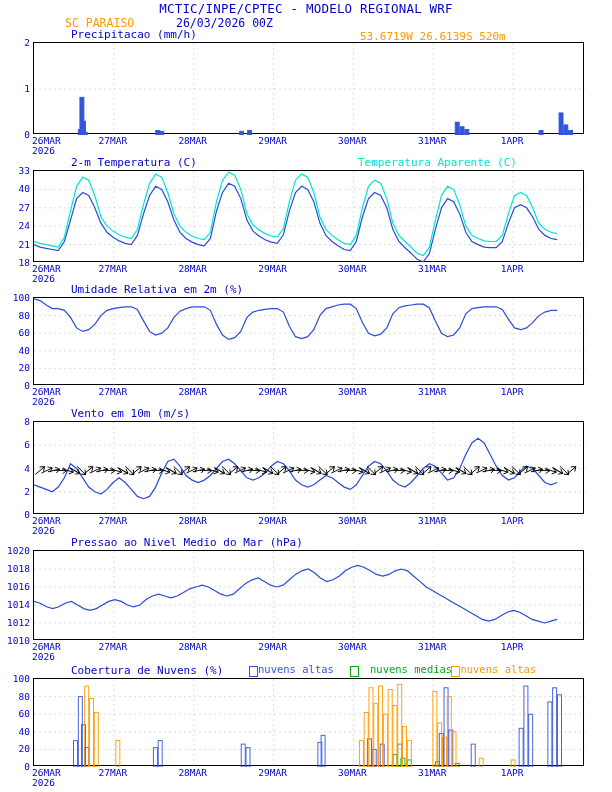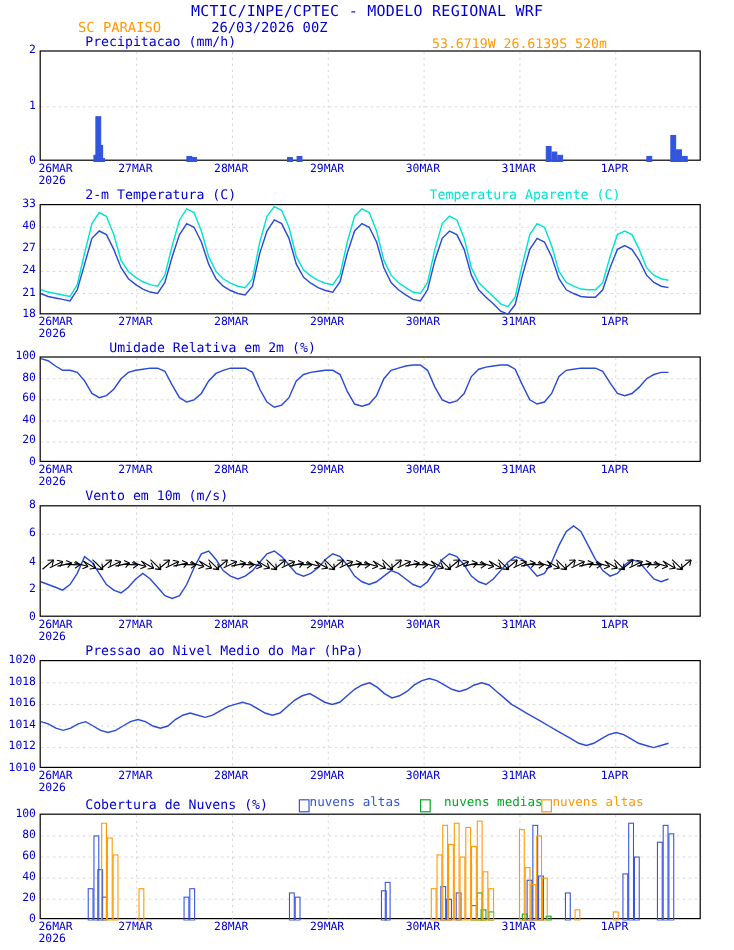--- a/index.html
+++ b/index.html
@@ -106,21 +106,21 @@
         <div class="xlab" style="top: 93px; transform: none; left: -1px;">26MAR</div>
         <div class="xlab" style="top: 93px; left: 79.8551px;">27MAR</div>
         <div class="xlab" style="top: 93px; left: 159.71px;">28MAR</div>
         <div class="xlab" style="top: 93px; left: 239.565px;">29MAR</div>
         <div class="xlab" style="top: 93px; left: 319.42px;">30MAR</div>
         <div class="xlab" style="top: 93px; left: 399.275px;">31MAR</div>
         <div class="xlab" style="top: 93px; left: 479.13px;">1APR</div>
         <div class="yearlab" style="left: -1px; top: 103px;">2026</div>
       </div>
       <div class="panel" style="top: 297px; width: 551px; height: 88px;">
-        <div class="ptitle" style="left: 38px; top: -14px; margin-left: 20px;">Umidade Relativa em 2m (%)</div>
+        <div class="ptitle" style="left: 38px; top: -14px;">Umidade Relativa em 2m (%)</div>
         <div class="plot" style="width: 551px; height: 88px;">
           <svg width="551" height="88" viewBox="0 0 551 88">
             <line x1="0" x2="551" y1="70.4" y2="70.4" stroke="#bbbbbb" stroke-width="0.5" stroke-dasharray="2,3"></line>
             <line x1="0" x2="551" y1="52.8" y2="52.8" stroke="#bbbbbb" stroke-width="0.5" stroke-dasharray="2,3"></line>
             <line x1="0" x2="551" y1="35.2" y2="35.2" stroke="#bbbbbb" stroke-width="0.5" stroke-dasharray="2,3"></line>
             <line x1="0" x2="551" y1="17.599999999999994" y2="17.599999999999994" stroke="#bbbbbb" stroke-width="0.5" stroke-dasharray="2,3"></line>
             <line x1="79.85507246376812" x2="79.85507246376812" y1="0" y2="88" stroke="#bbbbbb" stroke-width="0.5" stroke-dasharray="2,3"></line>
             <line x1="159.71014492753625" x2="159.71014492753625" y1="0" y2="88" stroke="#bbbbbb" stroke-width="0.5" stroke-dasharray="2,3"></line>
             <line x1="239.56521739130434" x2="239.56521739130434" y1="0" y2="88" stroke="#bbbbbb" stroke-width="0.5" stroke-dasharray="2,3"></line>
             <line x1="319.4202898550725" x2="319.4202898550725" y1="0" y2="88" stroke="#bbbbbb" stroke-width="0.5" stroke-dasharray="2,3"></line>

